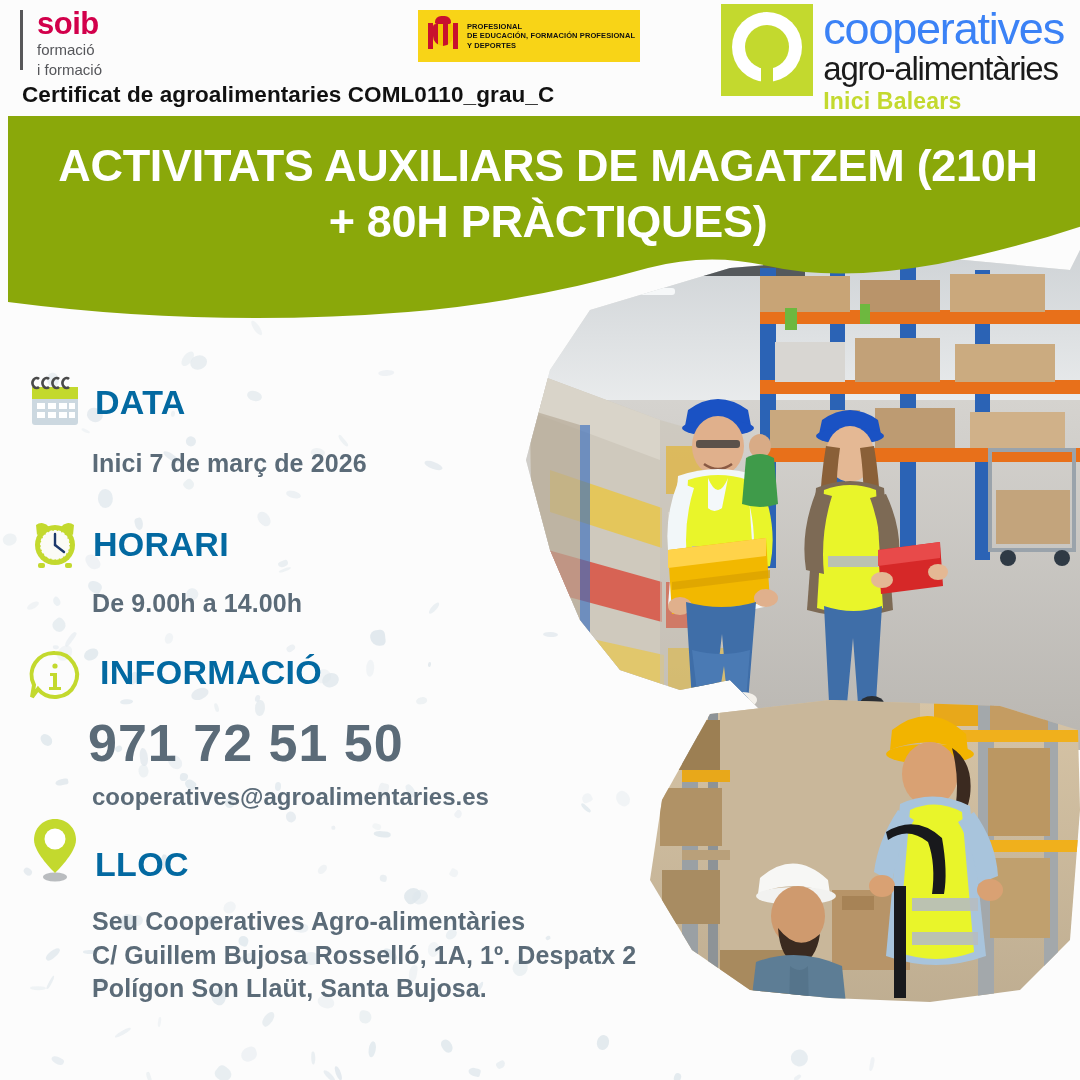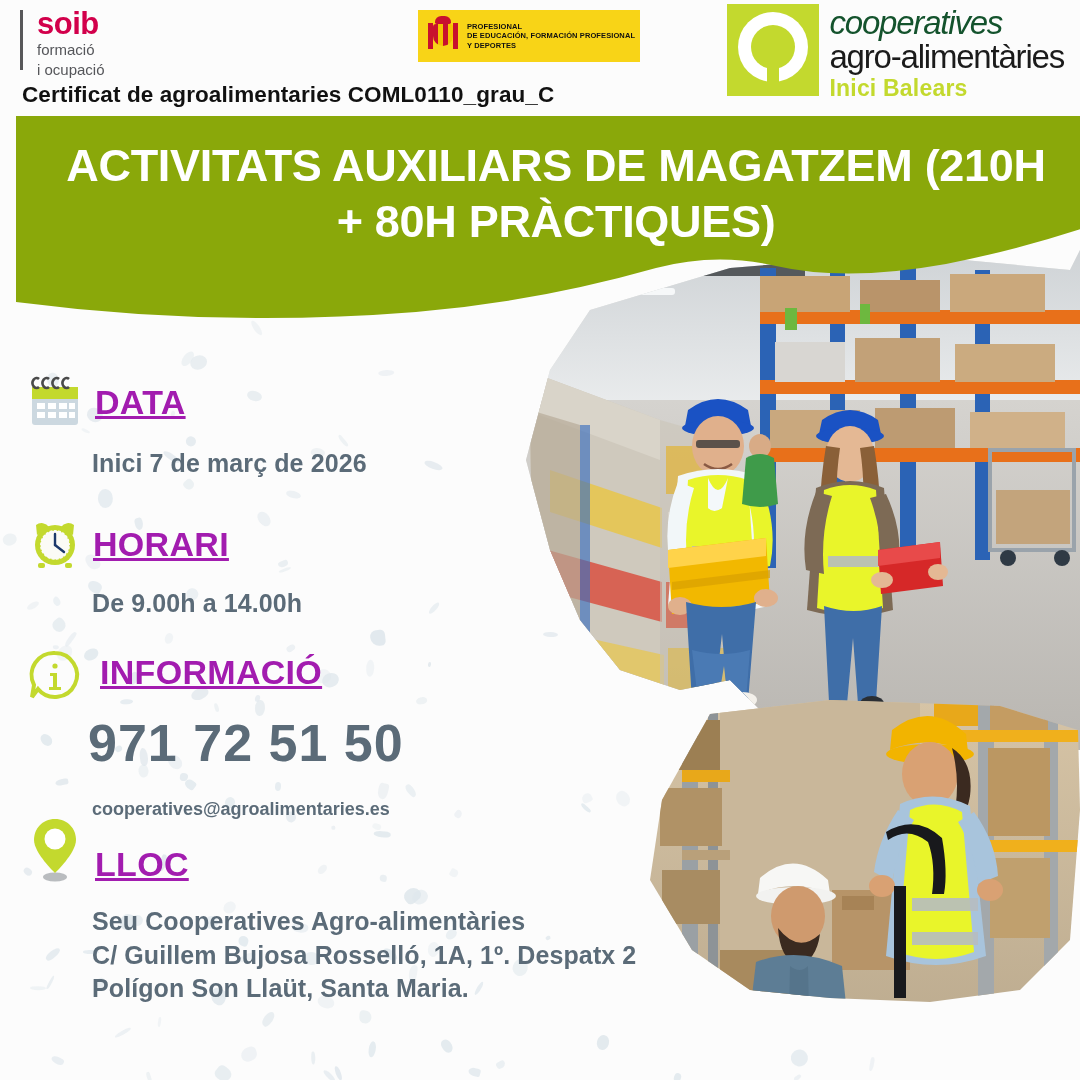--- a/index.html
+++ b/index.html
@@ -33,48 +33,48 @@
   .esc .pilL{left:0;}
   .esc .pilR{right:0;}
   .min-txt{margin-left:9px;font-size:7.5px;line-height:1.28;color:#111;font-weight:bold;letter-spacing:.1px;}
 
   .coop{position:absolute;right:16px;top:4px;display:flex;align-items:flex-start;}
   .coop-mark{width:92px;height:92px;background:#c3d92e;position:relative;flex:0 0 auto;}
   .coop-mark .ring{position:absolute;left:11px;top:8px;width:70px;height:70px;border-radius:50%;background:#fff;}
   .coop-mark .dot{position:absolute;left:24px;top:21px;width:44px;height:44px;border-radius:50%;background:#c3d92e;}
   .coop-mark .trunk{position:absolute;left:40px;top:58px;width:12px;height:30px;background:#c3d92e;border-radius:0 0 3px 3px;}
   .coop-words{margin-left:10px;line-height:1;padding-top:2px;}
-  .coop-l1{font-size:33px;color:#14532d;letter-spacing:-1.2px;line-height:1.02;font-style:italic;}
+  .coop-l1{font-size:45px;color:#3b82f6;letter-spacing:-1.2px;line-height:1.02;}
   .coop-l2{font-size:33px;color:#1b1b1b;letter-spacing:-1.2px;line-height:1.02;}
   .coop-l3{font-size:23px;color:#c3d92e;font-weight:bold;letter-spacing:.2px;line-height:1.2;margin-top:2px;}
 
   .certificat{position:absolute;left:22px;top:82px;font-size:22.5px;font-weight:bold;color:#111;letter-spacing:.1px;z-index:7;}
 
   
-  .banner-wrap{position:absolute;left:16px;top:116px;width:1000px;height:220px;z-index:3;}
+  .banner-wrap{position:absolute;left:8px;top:116px;width:1000px;height:220px;z-index:3;}
   .banner-svg{position:absolute;left:0;top:0;}
   .banner-title{
     position:absolute;left:0;top:22px;width:1080px;
     text-align:center;color:#fff;font-weight:bold;
     font-size:45px;line-height:1.24;letter-spacing:-.3px;
     padding:0 42px;box-sizing:border-box;z-index:4;
   }
 
   
   .photo{position:absolute;z-index:2;overflow:hidden;}
   .photo-top{left:430px;top:250px;width:650px;height:500px;}
   .photo-bot{left:600px;top:700px;width:480px;height:380px;}
 
   
   .info{position:absolute;left:0;top:355px;width:700px;z-index:5;}
   .ic{position:absolute;left:26px;width:58px;height:58px;}
-  .lbl{font-size:34px;font-weight:bold;color:#a21caf;letter-spacing:.3px;text-decoration:underline;}
+  .lbl{font-size:34px;font-weight:bold;color:#0369a1;letter-spacing:.3px;}
   .val{font-size:25px;font-weight:bold;color:#5b6b78;letter-spacing:.1px;line-height:1.34;}
   .phone{font-size:52px;font-weight:bold;color:#5b6b78;letter-spacing:1px;}
-  .email{font-size:18px;font-weight:bold;color:#5b6b78;margin-top:16px;}
+  .email{font-size:24px;font-weight:bold;color:#5b6b78;}
 
   .blk{position:absolute;}
   .b-data-lbl{left:95px;top:28px;}
   .b-data-val{left:92px;top:92px;}
   .b-hor-lbl{left:93px;top:170px;}
   .b-hor-val{left:92px;top:232px;}
   .b-inf-lbl{left:100px;top:298px;}
   .b-inf-val{left:88px;top:358px;}
   .b-inf-mail{left:92px;top:428px;}
   .b-lloc-lbl{left:95px;top:490px;}
@@ -416,21 +416,21 @@
     <div class="banner-title">ACTIVITATS AUXILIARS DE MAGATZEM (210H + 80H PRÀCTIQUES)</div>
   </div>
 
   <div class="header">
 
     <div class="soib">
       <div class="soib-bar"></div>
       <div class="soib-txt">
         <div class="soib-name">soib</div>
         <div class="soib-sub">formació</div>
-        <div class="soib-sub">i ocupació</div>
+        <div class="soib-sub">i formació</div>
       </div>
     </div>
 
     <div class="ministerio">
       <div class="esc">
         <div class="pil pilL"></div>
           <div class="pil pilR"></div>
         <div class="crown"></div>
           <div class="shield"></div>
       </div>
@@ -515,17 +515,17 @@
       <svg width="58" height="72" viewBox="0 0 58 72">
         <ellipse cx="29" cy="62" rx="12" ry="4.5" fill="#b9bcbf"></ellipse>
         <path d="M29,4 C16,4 8,14 8,25 C8,38 29,58 29,58 C29,58 50,38 50,25 C50,14 42,4 29,4 Z" fill="#c3d92e"></path>
         <circle cx="29" cy="24" r="10.5" fill="#ffffff"></circle>
       </svg>
     </div>
     <div class="blk b-lloc-lbl lbl">LLOC</div>
     <div class="blk b-lloc-val val">
       <div>Seu Cooperatives Agro-alimentàries</div>
       <div>C/ Guillem Bujosa Rosselló, 1A, 1º. Despatx 2</div>
-      <div>Polígon Son Llaüt, Santa Maria.</div>
+      <div>Polígon Son Llaüt, Santa Bujosa.</div>
     </div>
   </div>
 
 </div>
 
 </body></html>

